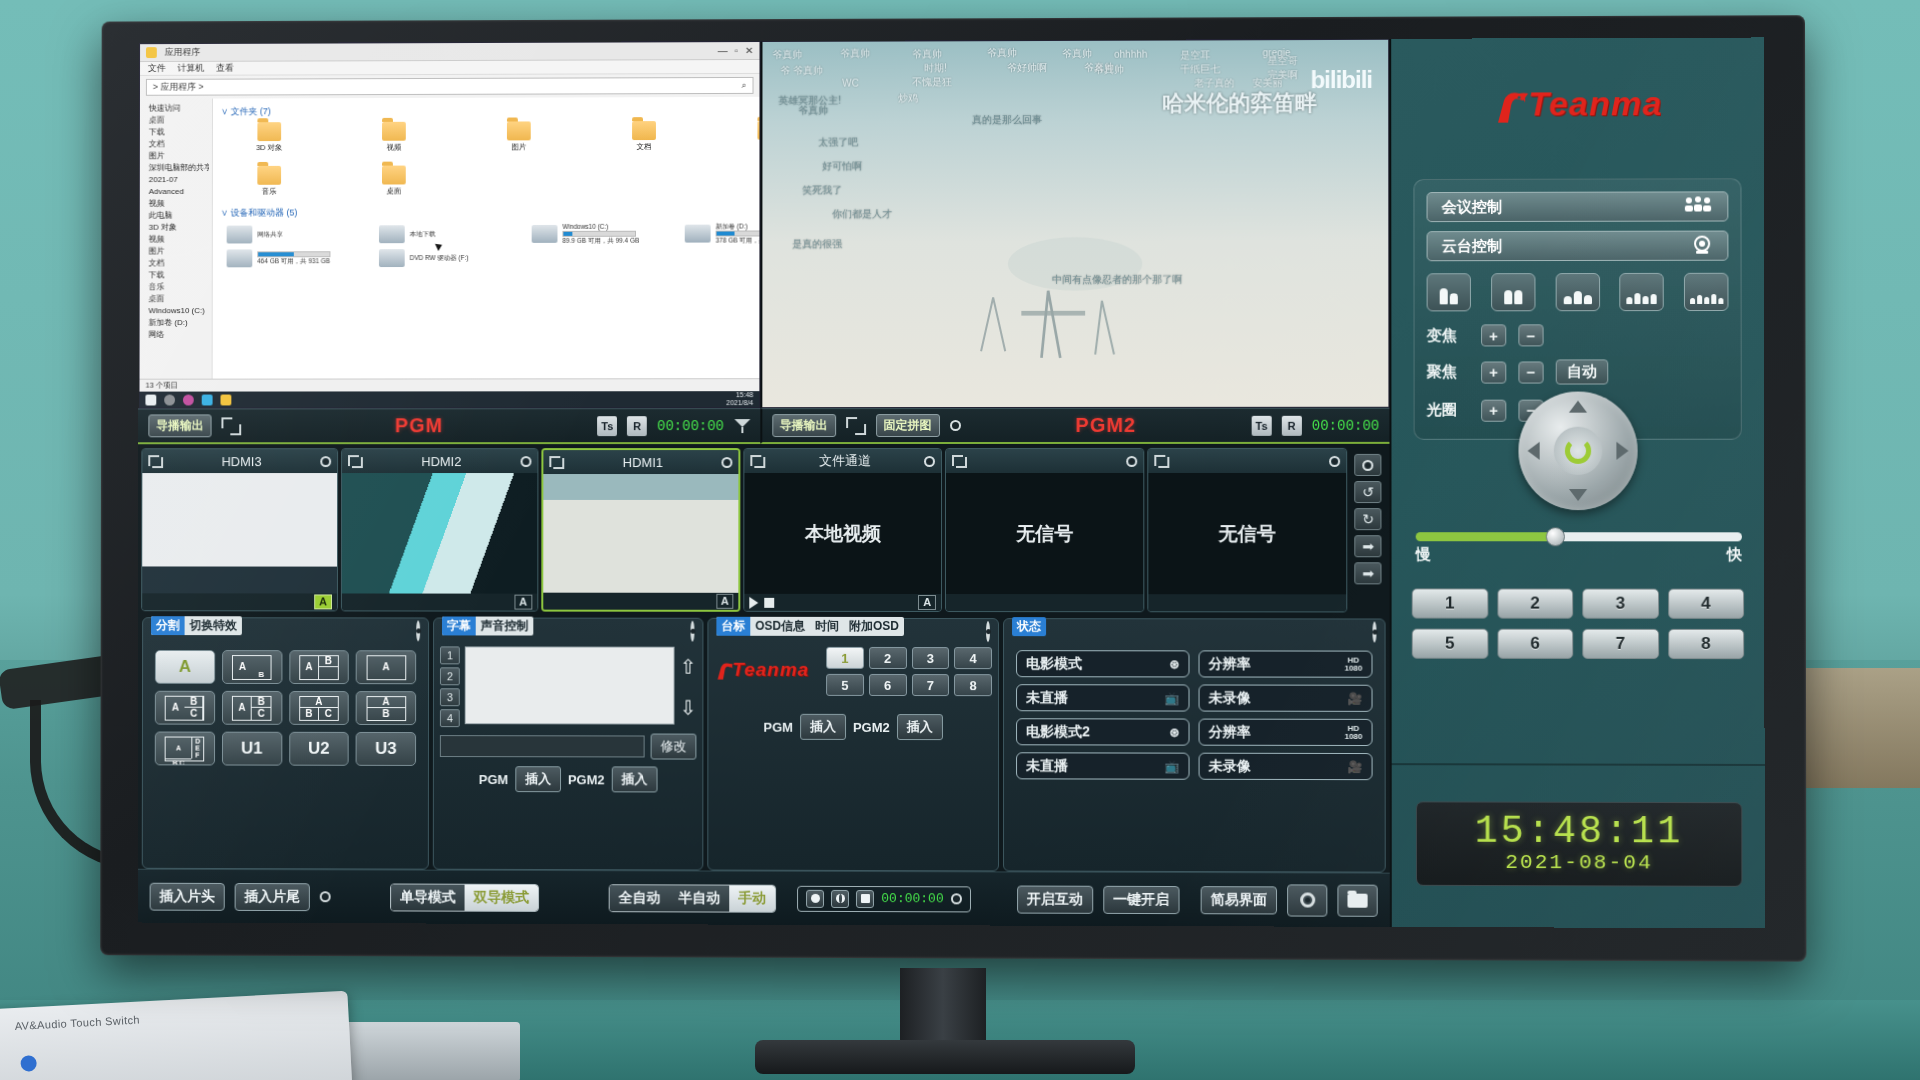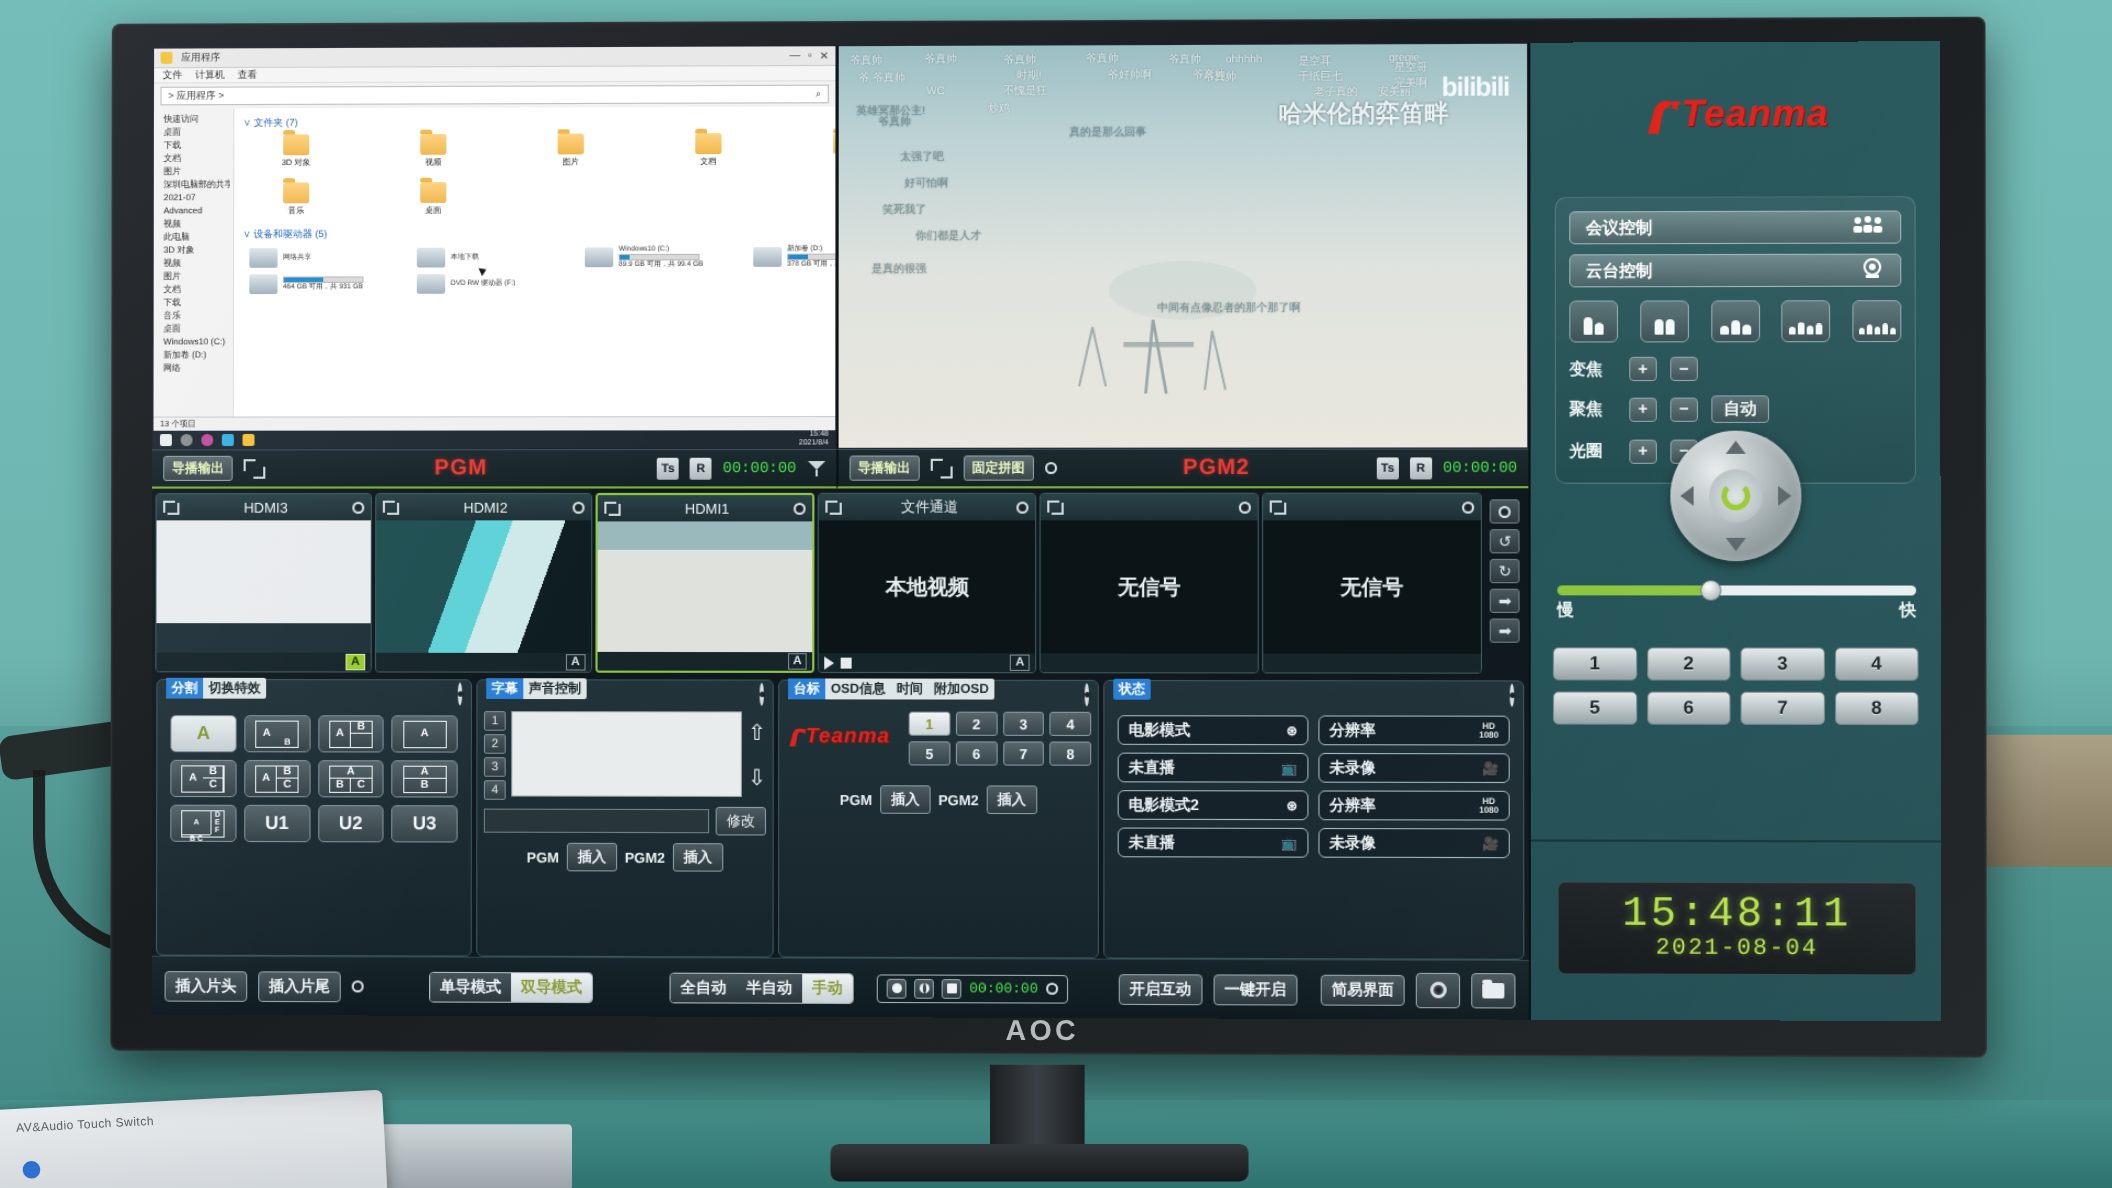--- a/index.html
+++ b/index.html
@@ -323,21 +323,20 @@
   <div id="cable1"></div>
   <div id="box"></div>
   <div id="kbd">
     <div class="kbd-label">AV&amp;Audio Touch Switch</div>
     <div class="kbd-dot"></div>
   </div>
 </div>
 
 <div id="monitor">
   <div id="bezel"></div>
-  <div id="aoc">AOC</div>
 
   <div id="screen">
     <div class="app">
 
       <div class="app-left">
 
         <div class="preview-row">
 
           <div class="preview-pane">
             <div class="explorer">

